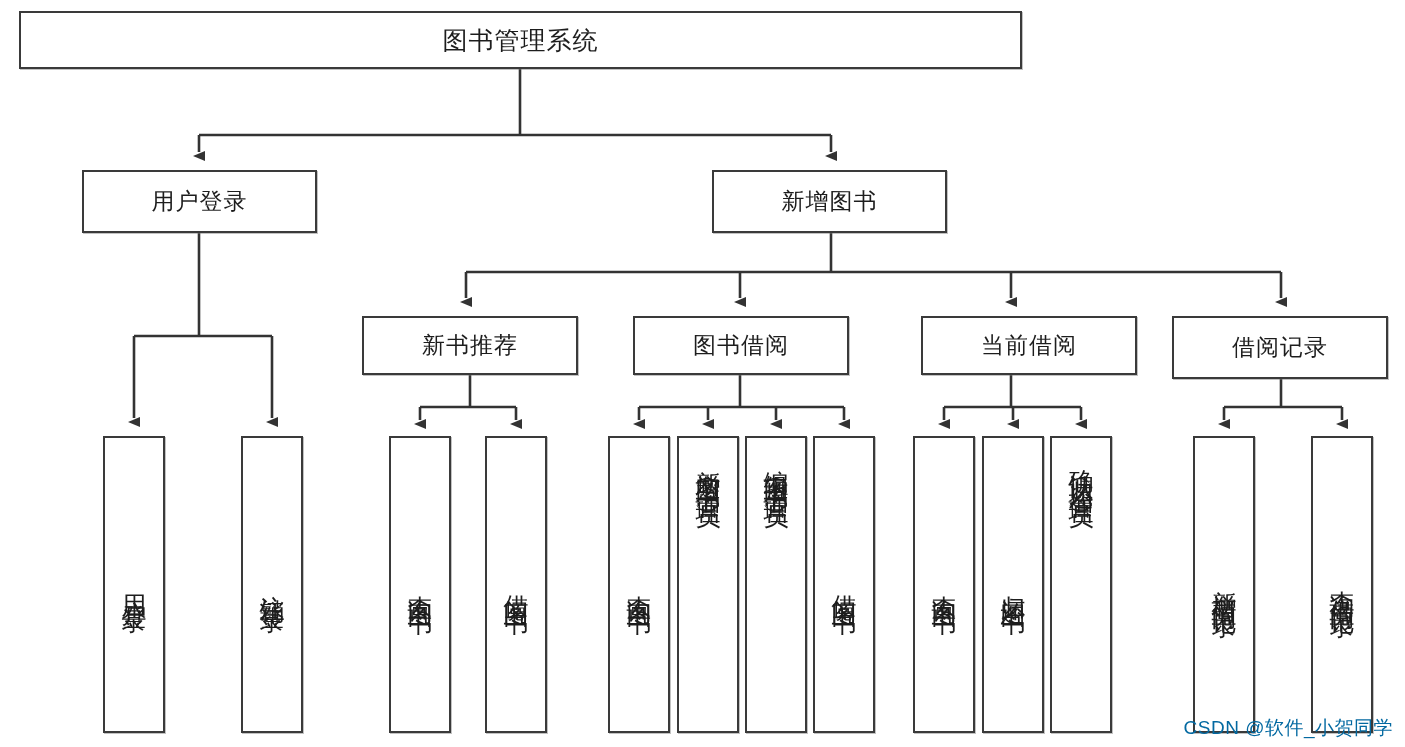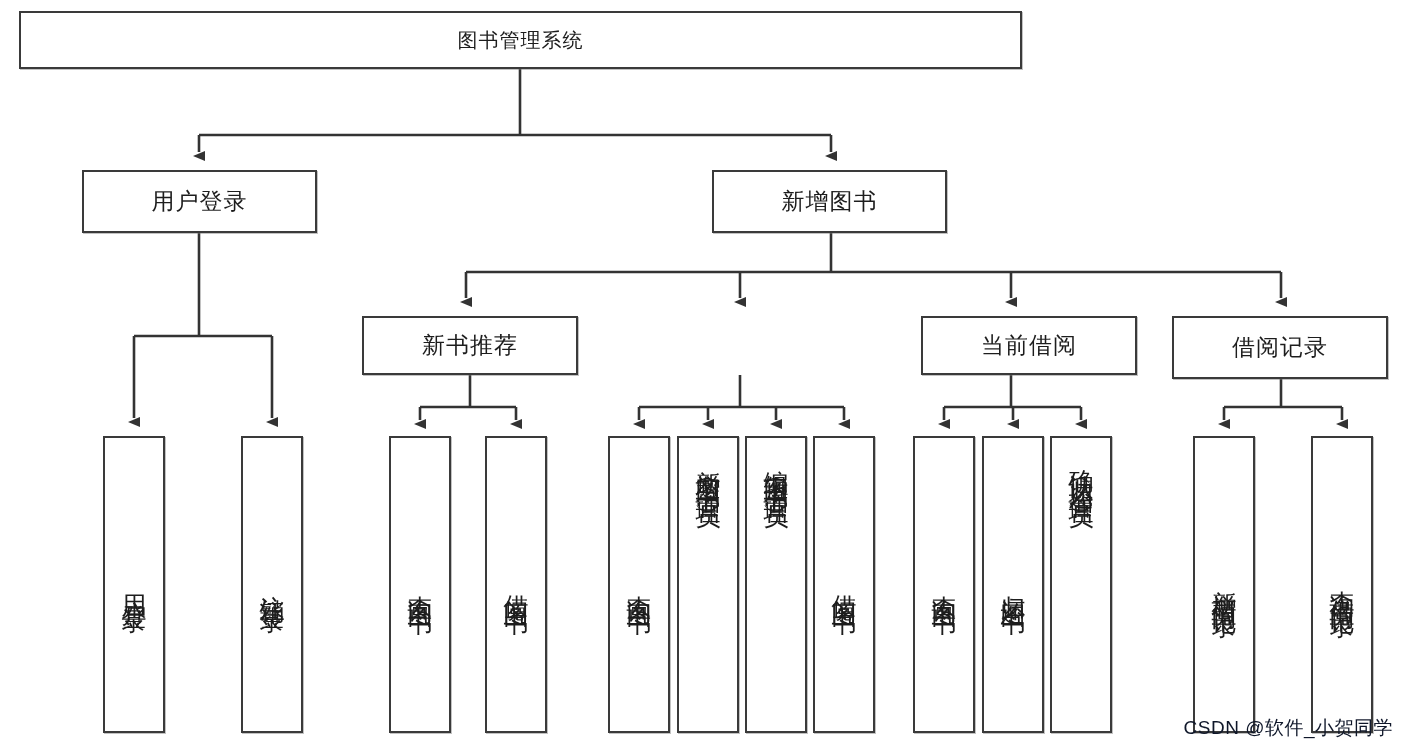--- a/index.html
+++ b/index.html
@@ -54,28 +54,28 @@
     text-orientation: upright;
     font-size: 25px;
     letter-spacing: 5px;
     line-height: 1;
   }
   .node.vert.centered {
     align-items: center;
     padding-top: 0;
   }
   #title-node .label {
-    font-size: 20px;
+    font-size: 25px;
   }
   #watermark {
     position: absolute;
     right: 12px;
     bottom: 6px;
     font-size: 19px;
-    color: #0f172a;
+    color: #0369a1;
     letter-spacing: 0.5px;
     white-space: nowrap;
   }
 </style>
 </head>
 <body>
 
 <div id="diagram-root">
 
   <svg id="connectors" viewBox="0 0 1405 747">
@@ -135,20 +135,23 @@
   <div class="node horiz" style="left:82px; top:170px; width:235px; height:63px;">
     <span class="label">用户登录</span>
   </div>
   <div class="node horiz" style="left:712px; top:170px; width:235px; height:63px;">
     <span class="label">新增图书</span>
   </div>
 
   <div class="node horiz" style="left:362px; top:316px; width:216px; height:59px;">
     <span class="label">新书推荐</span>
   </div>
+  <div class="node horiz" style="left:633px; top:316px; width:216px; height:59px;">
+    <span class="label">图书借阅</span>
+  </div>
   <div class="node horiz" style="left:903px; top:316px; width:216px; height:59px;margin-left:18px;">
     <span class="label">当前借阅</span>
   </div>
   <div class="node horiz" style="left:1172px; top:316px; width:216px; height:63px;">
     <span class="label">借阅记录</span>
   </div>
 
   <div class="node vert centered" style="left:103px; top:436px; width:62px; height:297px;">
     <span class="label">用户登录</span>
   </div>

